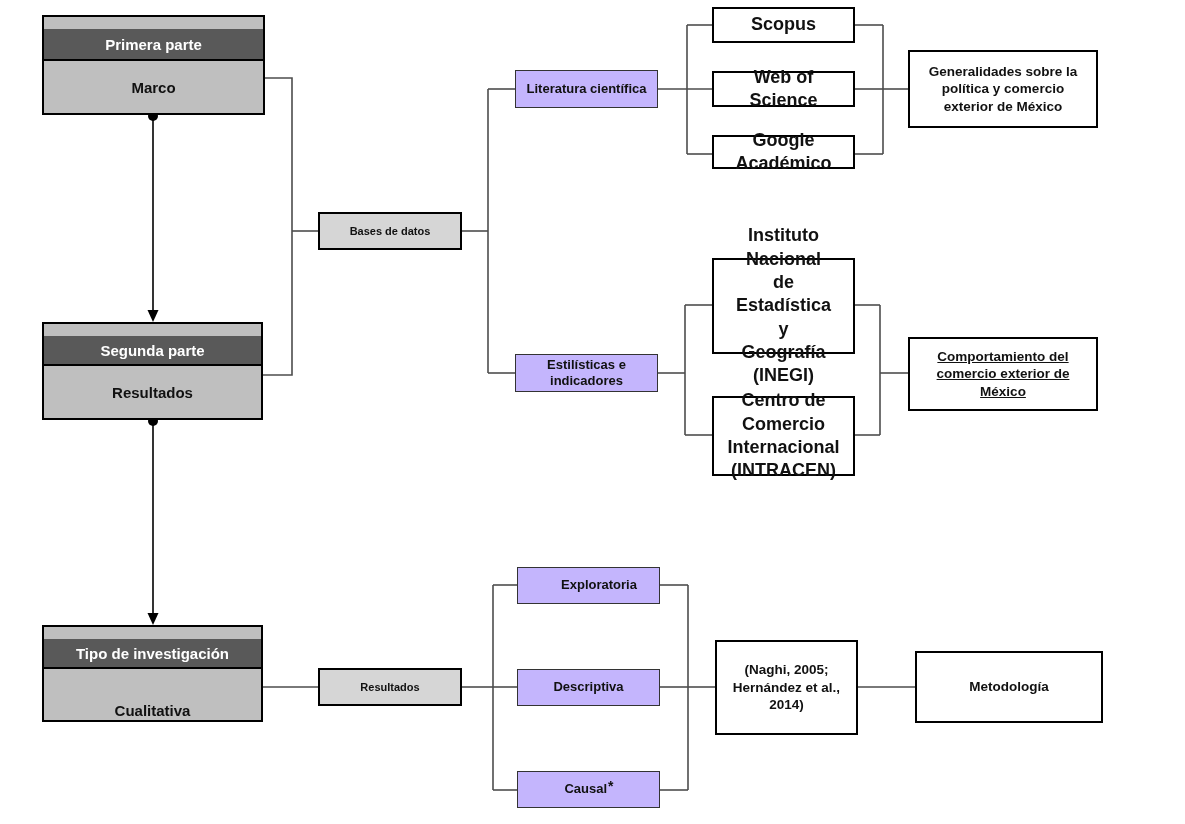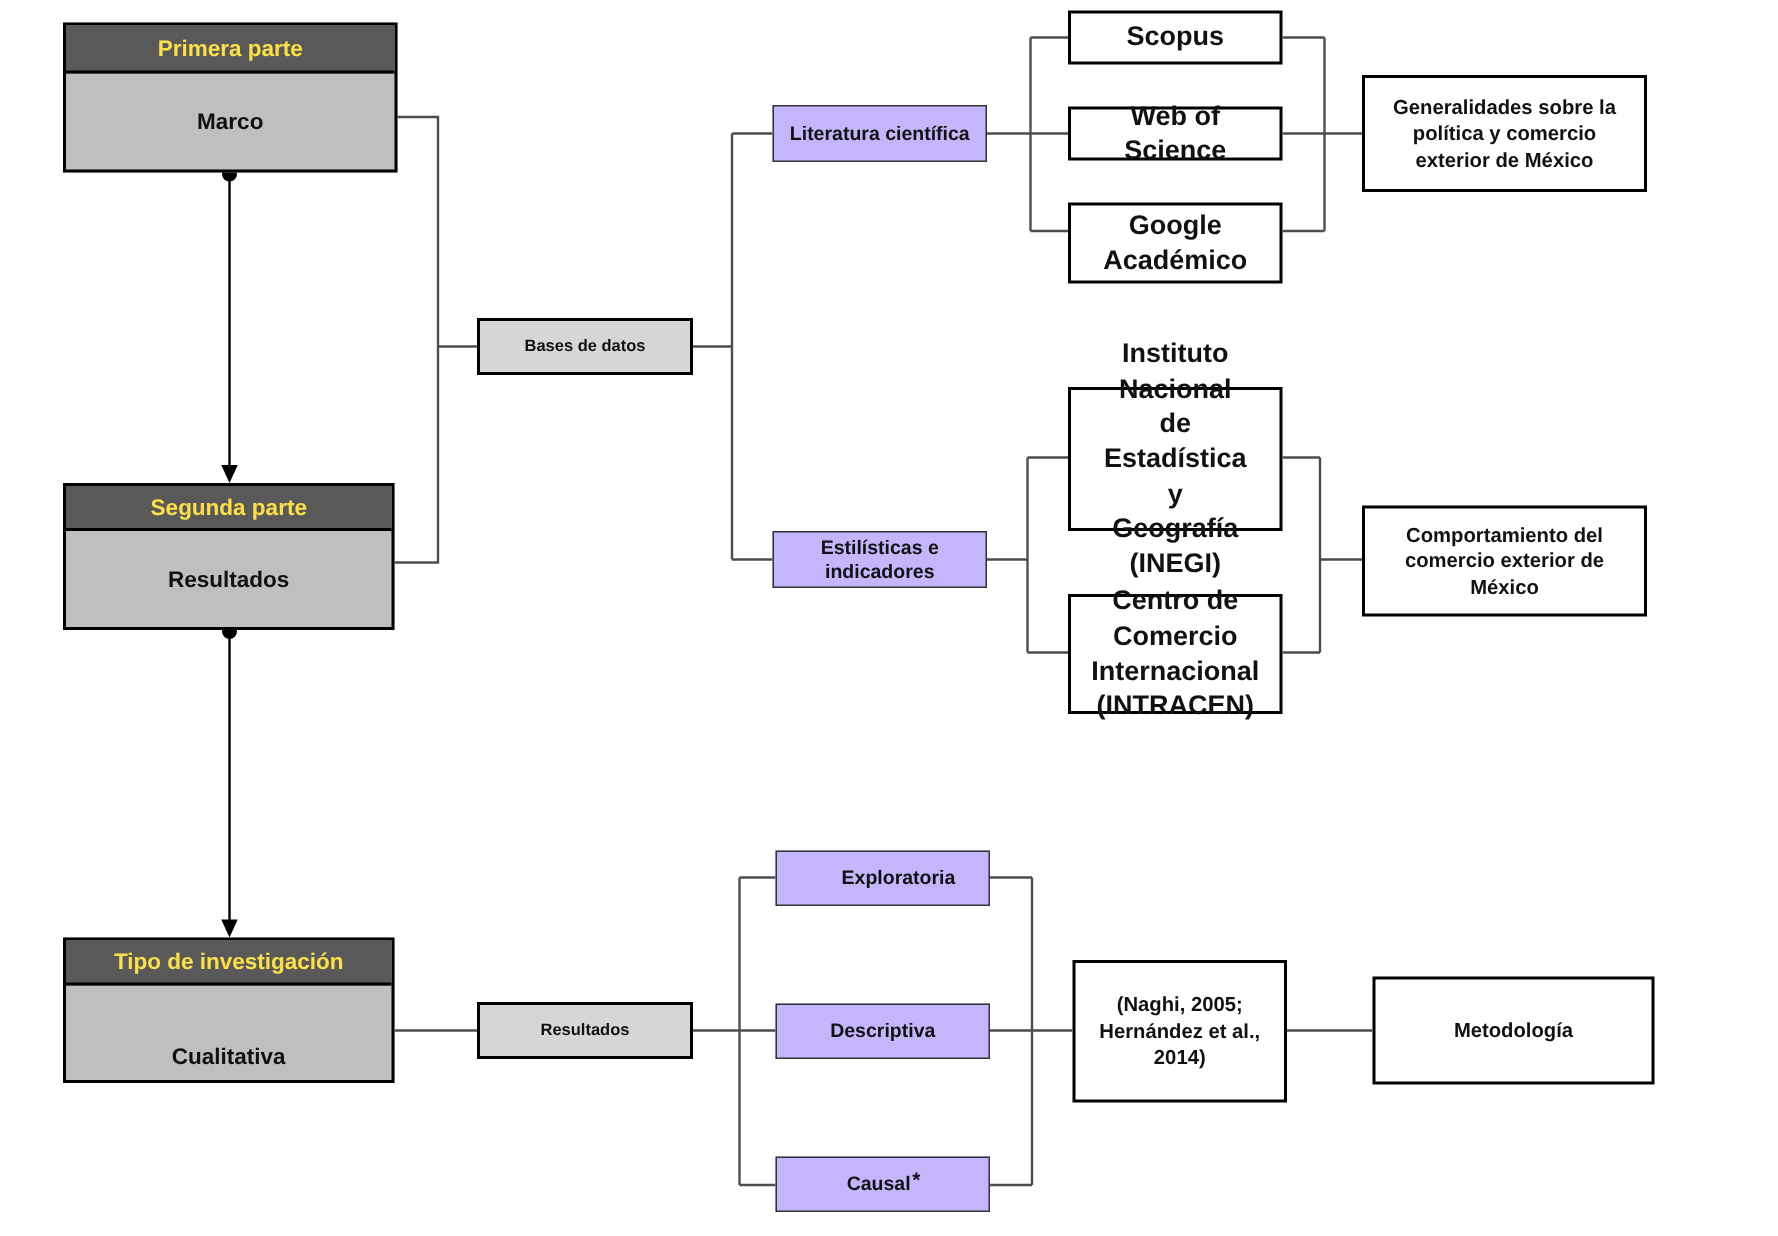--- a/index.html
+++ b/index.html
@@ -4,21 +4,21 @@
 <style>
   html,body{margin:0;padding:0;background:#ffffff;}
   #canvas{
     position:relative;width:1185px;height:824px;background:#ffffff;overflow:hidden;
     font-family:"Liberation Sans","DejaVu Sans",sans-serif;
   }
   #wires{position:absolute;left:0;top:0;width:1185px;height:824px;z-index:0;}
   .box{position:absolute;box-sizing:border-box;z-index:1;display:flex;align-items:center;justify-content:center;text-align:center;font-weight:bold;color:#111111;}
   
   .stage{border:2px solid #000000;background:#bfbfbf;flex-direction:column;padding:0;align-items:stretch;}
-  .stage .hdr{background:#595959;color:#fde047;font-size:15px;font-weight:bold;display:flex;align-items:center;justify-content:center;border-bottom:2px solid #000000;}
+  .stage .hdr{background:#595959;color:#ffffff;font-size:15px;font-weight:bold;display:flex;align-items:center;justify-content:center;border-bottom:2px solid #000000;margin-top:12px;}
   .stage .bod{flex:1;display:flex;align-items:center;justify-content:center;font-size:15px;font-weight:bold;}
   
   .hub{border:2px solid #000000;background:#d6d6d6;font-size:11px;padding:2px 6px;}
   
   .branch{border:1.5px solid #333333;background:#c4b5fd;font-size:13px;line-height:1.25;padding:2px 8px;}
   
   .leaf{border:2px solid #000000;background:#ffffff;font-size:18px;line-height:1.3;padding:2px 26px;}
   .leaf.wide{font-size:13.5px;padding:18px 14px;}
   sup.star{font-size:14px;line-height:0;position:relative;top:-4px;left:1px;}
 </style>
@@ -102,30 +102,30 @@
     <div class="hdr" style="height:28px;">Tipo de investigación</div>
     <div class="bod">Cualitativa</div>
   </div>
 
   <div class="box hub" style="left:318px;top:212px;width:144px;height:38px;">Bases de datos</div>
 
   <div class="box branch" style="left:515px;top:70px;width:143px;height:38px;">Literatura científica</div>
 
   <div class="box leaf" style="left:712px;top:7px;width:143px;height:36px;">Scopus</div>
   <div class="box leaf" style="left:712px;top:71px;width:143px;height:36px;">Web of Science</div>
-  <div class="box leaf" style="left:712px;top:135px;width:143px;height:54px;">Google Académico</div>
+  <div class="box leaf" style="left:712px;top:135px;width:143px;height:34px;">Google Académico</div>
 
   <div class="box leaf wide" style="left:908px;top:50px;width:190px;height:78px;">Generalidades sobre la política y comercio exterior de México</div>
 
   <div class="box branch" style="left:515px;top:354px;width:143px;height:38px;">Estilísticas e indicadores</div>
 
   <div class="box leaf" style="left:712px;top:258px;width:143px;height:96px;">Instituto Nacional de Estadística y Geografía (INEGI)</div>
   <div class="box leaf" style="left:712px;top:396px;width:143px;height:80px;">Centro de Comercio Internacional (INTRACEN)</div>
 
-  <div class="box leaf wide" style="left:908px;top:337px;width:190px;height:74px;">Comportamiento del comercio exterior de México</div>
+  <div class="box leaf wide" style="left:908px;top:337px;width:190px;height:74px;text-decoration:underline;">Comportamiento del comercio exterior de México</div>
 
   <div class="box hub" style="left:318px;top:668px;width:144px;height:38px;">Resultados</div>
 
   <div class="box branch" style="left:517px;top:567px;width:143px;height:37px;padding-left:29px;">Exploratoria</div>
   <div class="box branch" style="left:517px;top:669px;width:143px;height:37px;">Descriptiva</div>
   <div class="box branch" style="left:517px;top:771px;width:143px;height:37px;">
     <span>Causal</span>
       <sup class="star">*</sup>
   </div>
 

